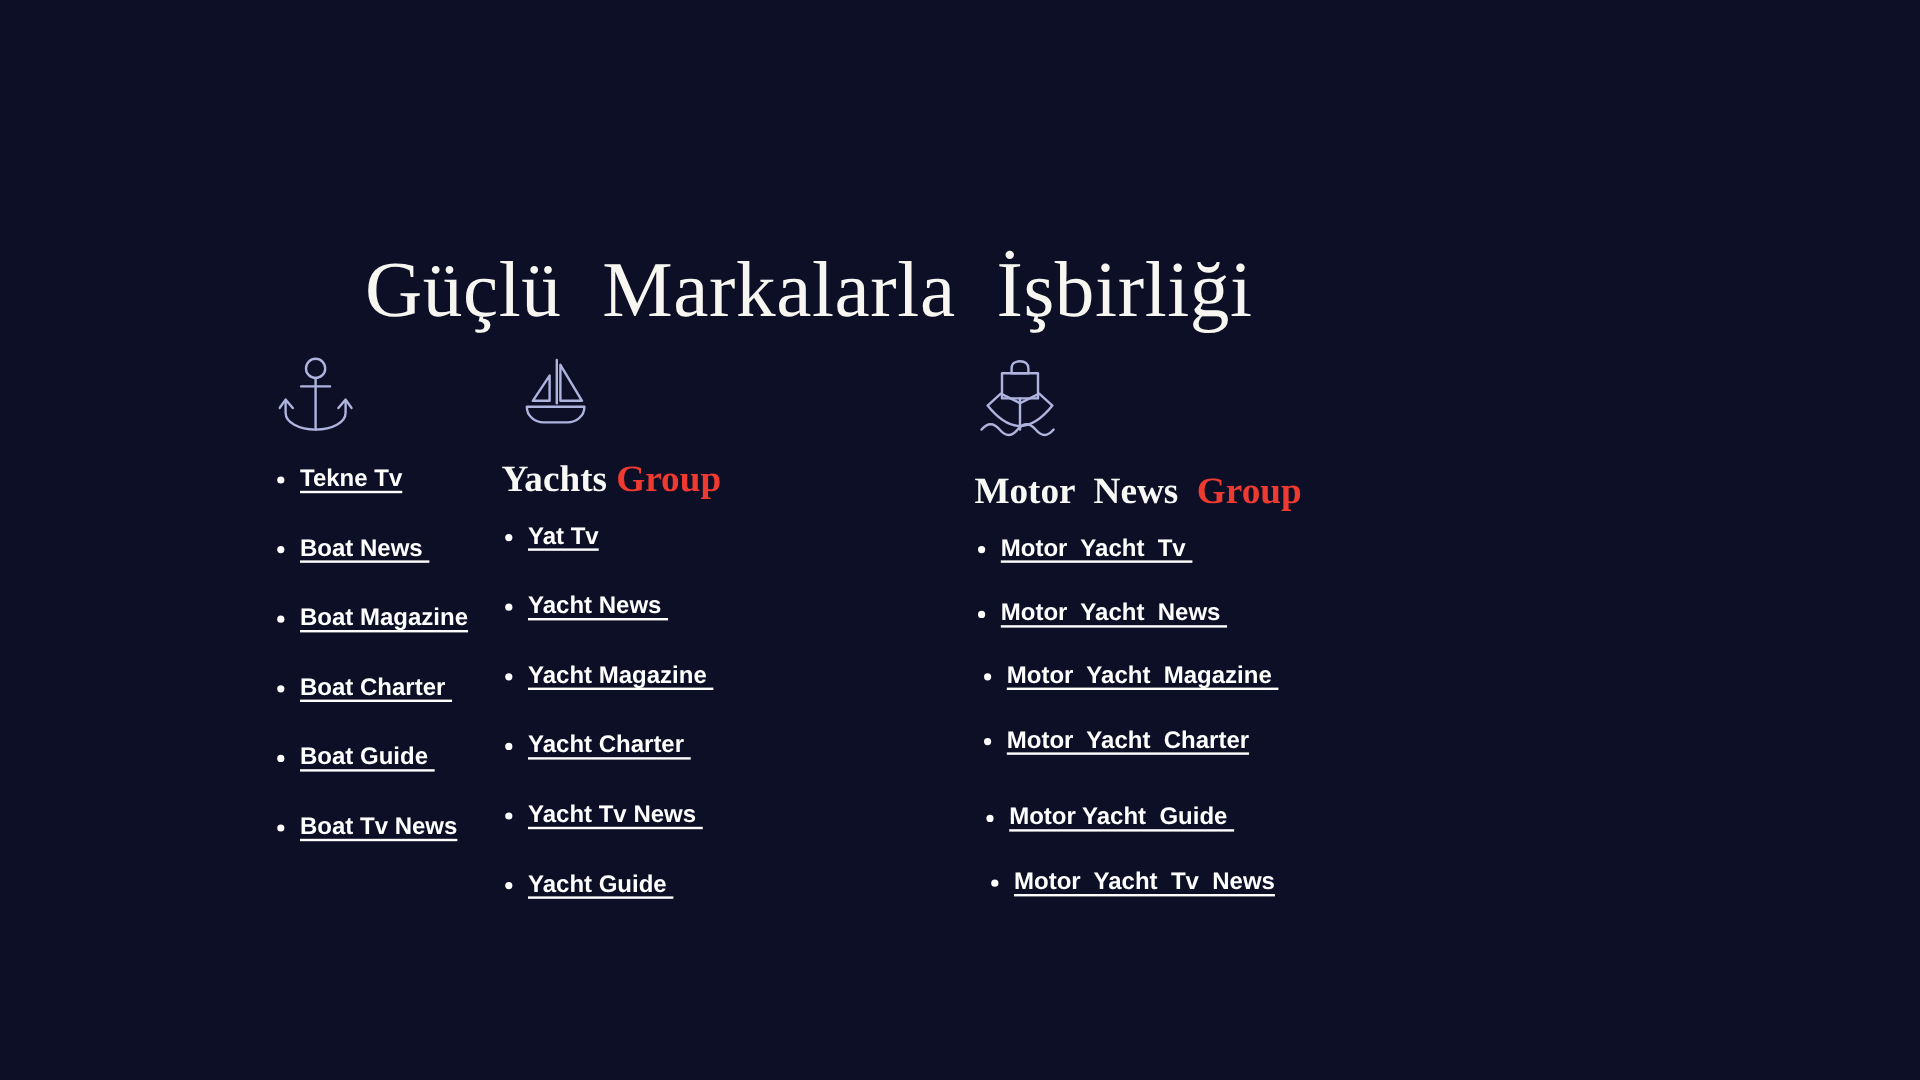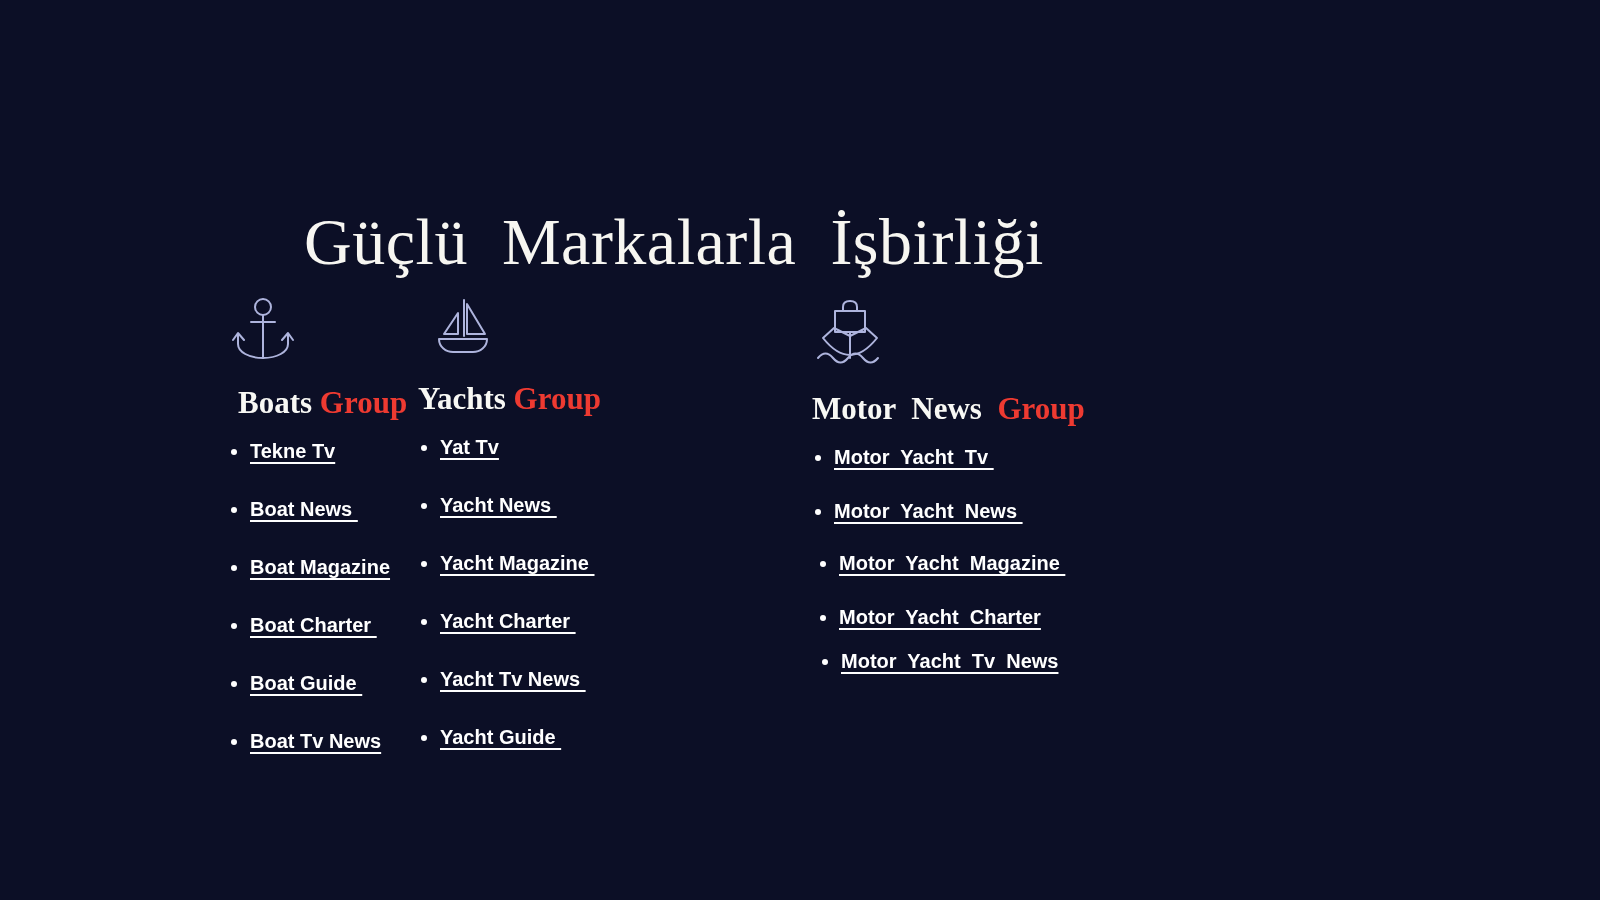--- a/index.html
+++ b/index.html
@@ -120,21 +120,21 @@
     text-decoration: underline;
     text-decoration-thickness: 2px;
     text-underline-offset: 4px;
     white-space: pre;
   }
 
   
   .col-3 ul.link-list li:nth-child(1) { margin-left: 0px; margin-bottom: 22px; }
   .col-3 ul.link-list li:nth-child(2) { margin-left: 0px; margin-bottom: 20px; }
   .col-3 ul.link-list li:nth-child(3) { margin-left: 5px; margin-bottom: 22px; }
-  .col-3 ul.link-list li:nth-child(4) { margin-left: 5px; margin-bottom: 12px; }
+  .col-3 ul.link-list li:nth-child(4) { margin-left: 5px; margin-bottom: 32px; }
   .col-3 ul.link-list li:nth-child(5) { margin-left: 7px; margin-bottom: 22px; }
   .col-3 ul.link-list li:nth-child(6) { margin-left: 11px; }
 </style>
 </head>
 <body>
 
 <div class="page">
 
   <h1 class="page-title">Güçlü  Markalarla  İşbirliği</h1>
 
@@ -145,21 +145,20 @@
         <svg width="62" height="66" viewBox="0 0 62 66" aria-hidden="true">
           <circle cx="31" cy="11" r="8"></circle>
           <line x1="31" y1="19" x2="31" y2="62"></line>
           <line x1="19" y1="26" x2="43" y2="26"></line>
           <path d="M6 38 v10 c0 8 11 14 25 14 s25 -6 25 -14 v-10"></path>
           <polyline points="1,44 6,37 12,44"></polyline>
           <polyline points="50,44 56,37 61,44"></polyline>
         </svg>
       </span>
 
-      <div class="group-heading"><span>Boats </span><span class="group-word">Group</span></div>
 
       <ul class="link-list">
         <li><a href="#">Tekne Tv</a></li>
         <li><a href="#">Boat News </a></li>
         <li><a href="#">Boat Magazine</a></li>
         <li><a href="#">Boat Charter </a></li>
         <li><a href="#">Boat Guide </a></li>
         <li><a href="#">Boat Tv News</a></li>
       </ul>
     </div>
@@ -197,18 +196,19 @@
         </svg>
       </span>
 
       <div class="group-heading"><span>Motor  News  </span><span class="group-word">Group</span></div>
 
       <ul class="link-list">
         <li><a href="#">Motor  Yacht  Tv </a></li>
         <li><a href="#">Motor  Yacht  News </a></li>
         <li><a href="#">Motor  Yacht  Magazine </a></li>
         <li><a href="#">Motor  Yacht  Charter</a></li>
+        <li><a href="#">Motor Yacht  Guide </a></li>
         <li><a href="#">Motor  Yacht  Tv  News</a></li>
       </ul>
     </div>
 
   </div>
 </div>
 
 </body></html>

